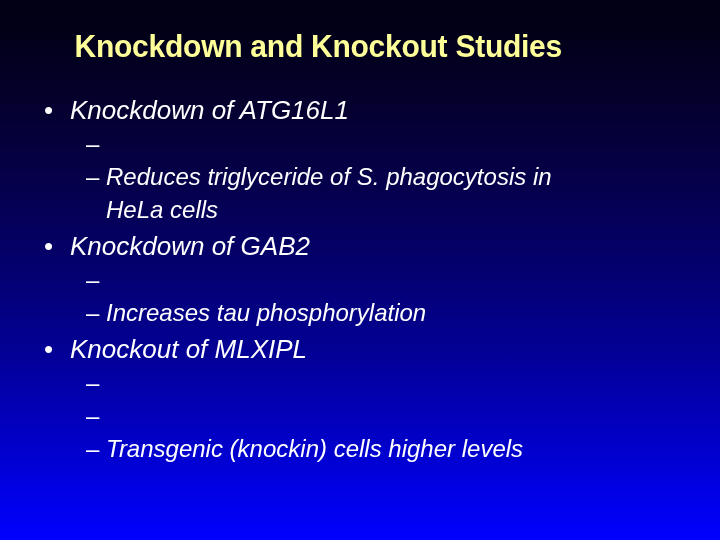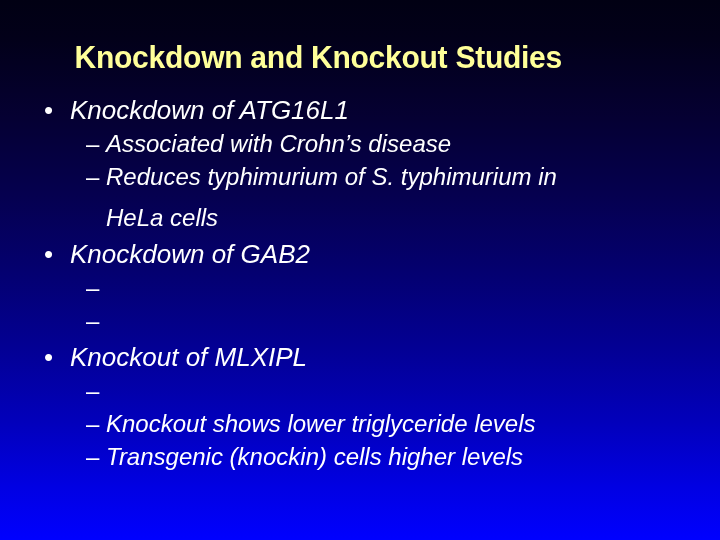--- a/index.html
+++ b/index.html
@@ -29,21 +29,21 @@
         #0200bb 78%,
         #0100e2 90%,
         #0000ff 100%);
     overflow: hidden;
   }
 
   
   #title-block {
     position: absolute;
     left: 0;
-    top: 40px;
+    top: 29px;
     width: 636px;
     text-align: center;
   }
   #slide-title {
     display: inline-block;
     color: #ffff99;
     font-family: "Liberation Sans", sans-serif;
     font-weight: bold;
     font-size: 31px;
     line-height: 36px;
@@ -97,21 +97,20 @@
     left: 86px;
     top: 0;
     width: 20px;
     font-size: 24px;
     line-height: 33px;
     text-align: left;
   }
 
   
   .lvl2.cont {
-    margin-top: 8px;
   }
 
   .txt {
     display: inline;
     font-style: italic;
   }
   .ital {
   }
 
   .gap-lvl1 {
@@ -123,27 +122,27 @@
 
 <div id="slide">
 
   <div id="title-block">
     <span id="slide-title">Knockdown and Knockout Studies</span>
   </div>
 
   <div id="body-block">
 
   <div class="bullet-row lvl1"><span class="marker">•</span><span class="txt">Knockdown of </span><span class="txt ital">ATG16L1</span></div>
-      <div class="bullet-row lvl2"><span class="marker">–</span><span class="txt">Associated with Crohn’s disease</span></div>
-      <div class="bullet-row lvl2"><span class="marker">–</span><span class="txt">Reduces typhimurium of </span><span class="txt ital">S.  typhimurium</span><span class="txt"> in</span></div>
+      <div class="bullet-row lvl2"><span class="marker">–</span></div>
+      <div class="bullet-row lvl2"><span class="marker">–</span><span class="txt">Reduces triglyceride of </span><span class="txt ital">S.  phagocytosis</span><span class="txt"> in</span></div>
       <div class="bullet-row lvl2 cont"><span class="txt">HeLa cells</span></div>
       <div class="gap-lvl1"></div>
       <div class="bullet-row lvl1"><span class="marker">•</span><span class="txt">Knockdown of </span><span class="txt ital">GAB2</span></div>
       <div class="bullet-row lvl2"><span class="marker">–</span></div>
-      <div class="bullet-row lvl2"><span class="marker">–</span></div>
+      <div class="bullet-row lvl2"><span class="marker">–</span><span class="txt">Increases tau phosphorylation</span></div>
       <div class="gap-lvl1"></div>
       <div class="bullet-row lvl1"><span class="marker">•</span><span class="txt">Knockout of </span><span class="txt ital">MLXIPL</span></div>
       <div class="bullet-row lvl2"><span class="marker">–</span></div>
-      <div class="bullet-row lvl2"><span class="marker">–</span><span class="txt">Knockout shows lower triglyceride levels</span></div>
+      <div class="bullet-row lvl2"><span class="marker">–</span></div>
       <div class="bullet-row lvl2"><span class="marker">–</span><span class="txt">Transgenic (knockin) cells higher levels</span></div>
     </div>
 
 </div>
 
 </body></html>

